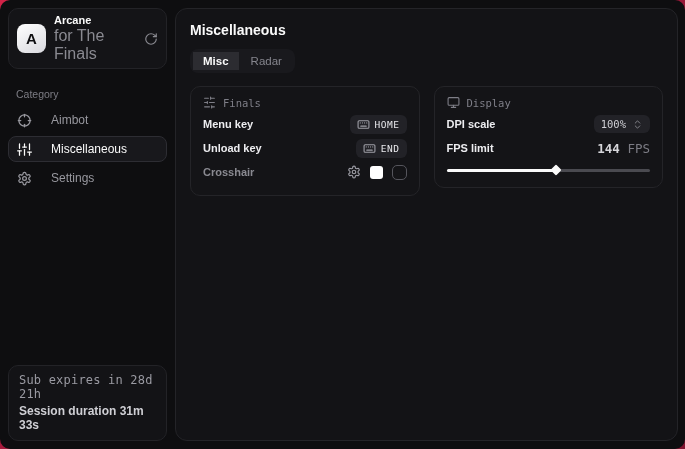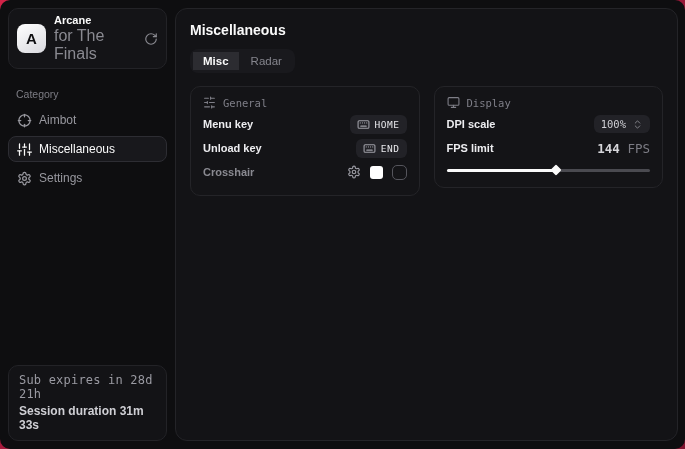--- a/index.html
+++ b/index.html
@@ -31,21 +31,21 @@
     display:flex; align-items:center; justify-content:center;
     flex:0 0 auto;
   }
   .sb-title-col { display:flex; flex-direction:column; gap:1px; min-width:0; }
   .sb-title { font-size:11px; font-weight:700; color:#fafafa; }
   .sb-subtitle { font-size:16px; color:#8a8a91; }
   .sb-refresh { margin-left:auto; color:#8a8a91; display:flex; cursor:pointer; }
   .sb-category { padding:11px 16px 7px; font-size:10.5px; color:#7c7c84; }
   .sb-nav { display:flex; flex-direction:column; gap:3px; padding:0 8px; }
   .nav-item {
-    display:flex; align-items:center; gap:7px;
+    display:flex; align-items:center; gap:19px;
     height:26px; padding:0 8px; border-radius:8px;
     border:1px solid transparent;
     color:#98989f; font-size:12px; cursor:pointer;
   }
   .nav-item.active {
     color:#fafafa; background:#18181c; border-color:#2d2d33;
   }
   .nav-item .icn { display:flex; flex:0 0 auto; }
   .sb-spacer { flex:1; }
   .sb-sub {
@@ -214,21 +214,21 @@
                 <line x1="10" y1="4" x2="3" y2="4"></line>
                 <line x1="21" y1="12" x2="12" y2="12"></line>
                 <line x1="8" y1="12" x2="3" y2="12"></line>
                 <line x1="21" y1="20" x2="16" y2="20"></line>
                 <line x1="12" y1="20" x2="3" y2="20"></line>
                 <line x1="14" y1="2" x2="14" y2="6"></line>
                 <line x1="8" y1="10" x2="8" y2="14"></line>
                 <line x1="16" y1="18" x2="16" y2="22"></line>
               </svg>
           </span>
-          <span>General</span>
+          <span>Finals</span>
         </div>
 
         <div class="row">
           <span class="row-label">Menu key</span>
           <span class="keybind">
             <span class="icn">
               <svg width="13" height="13" viewBox="0 0 24 24" fill="none" stroke="currentColor" stroke-width="2" stroke-linecap="round">
                   <rect x="2" y="5" width="20" height="14" rx="2"></rect>
                   <path d="M7 15h10"></path>
                   <path d="M6 9h.01M10 9h.01M14 9h.01M18 9h.01"></path>

